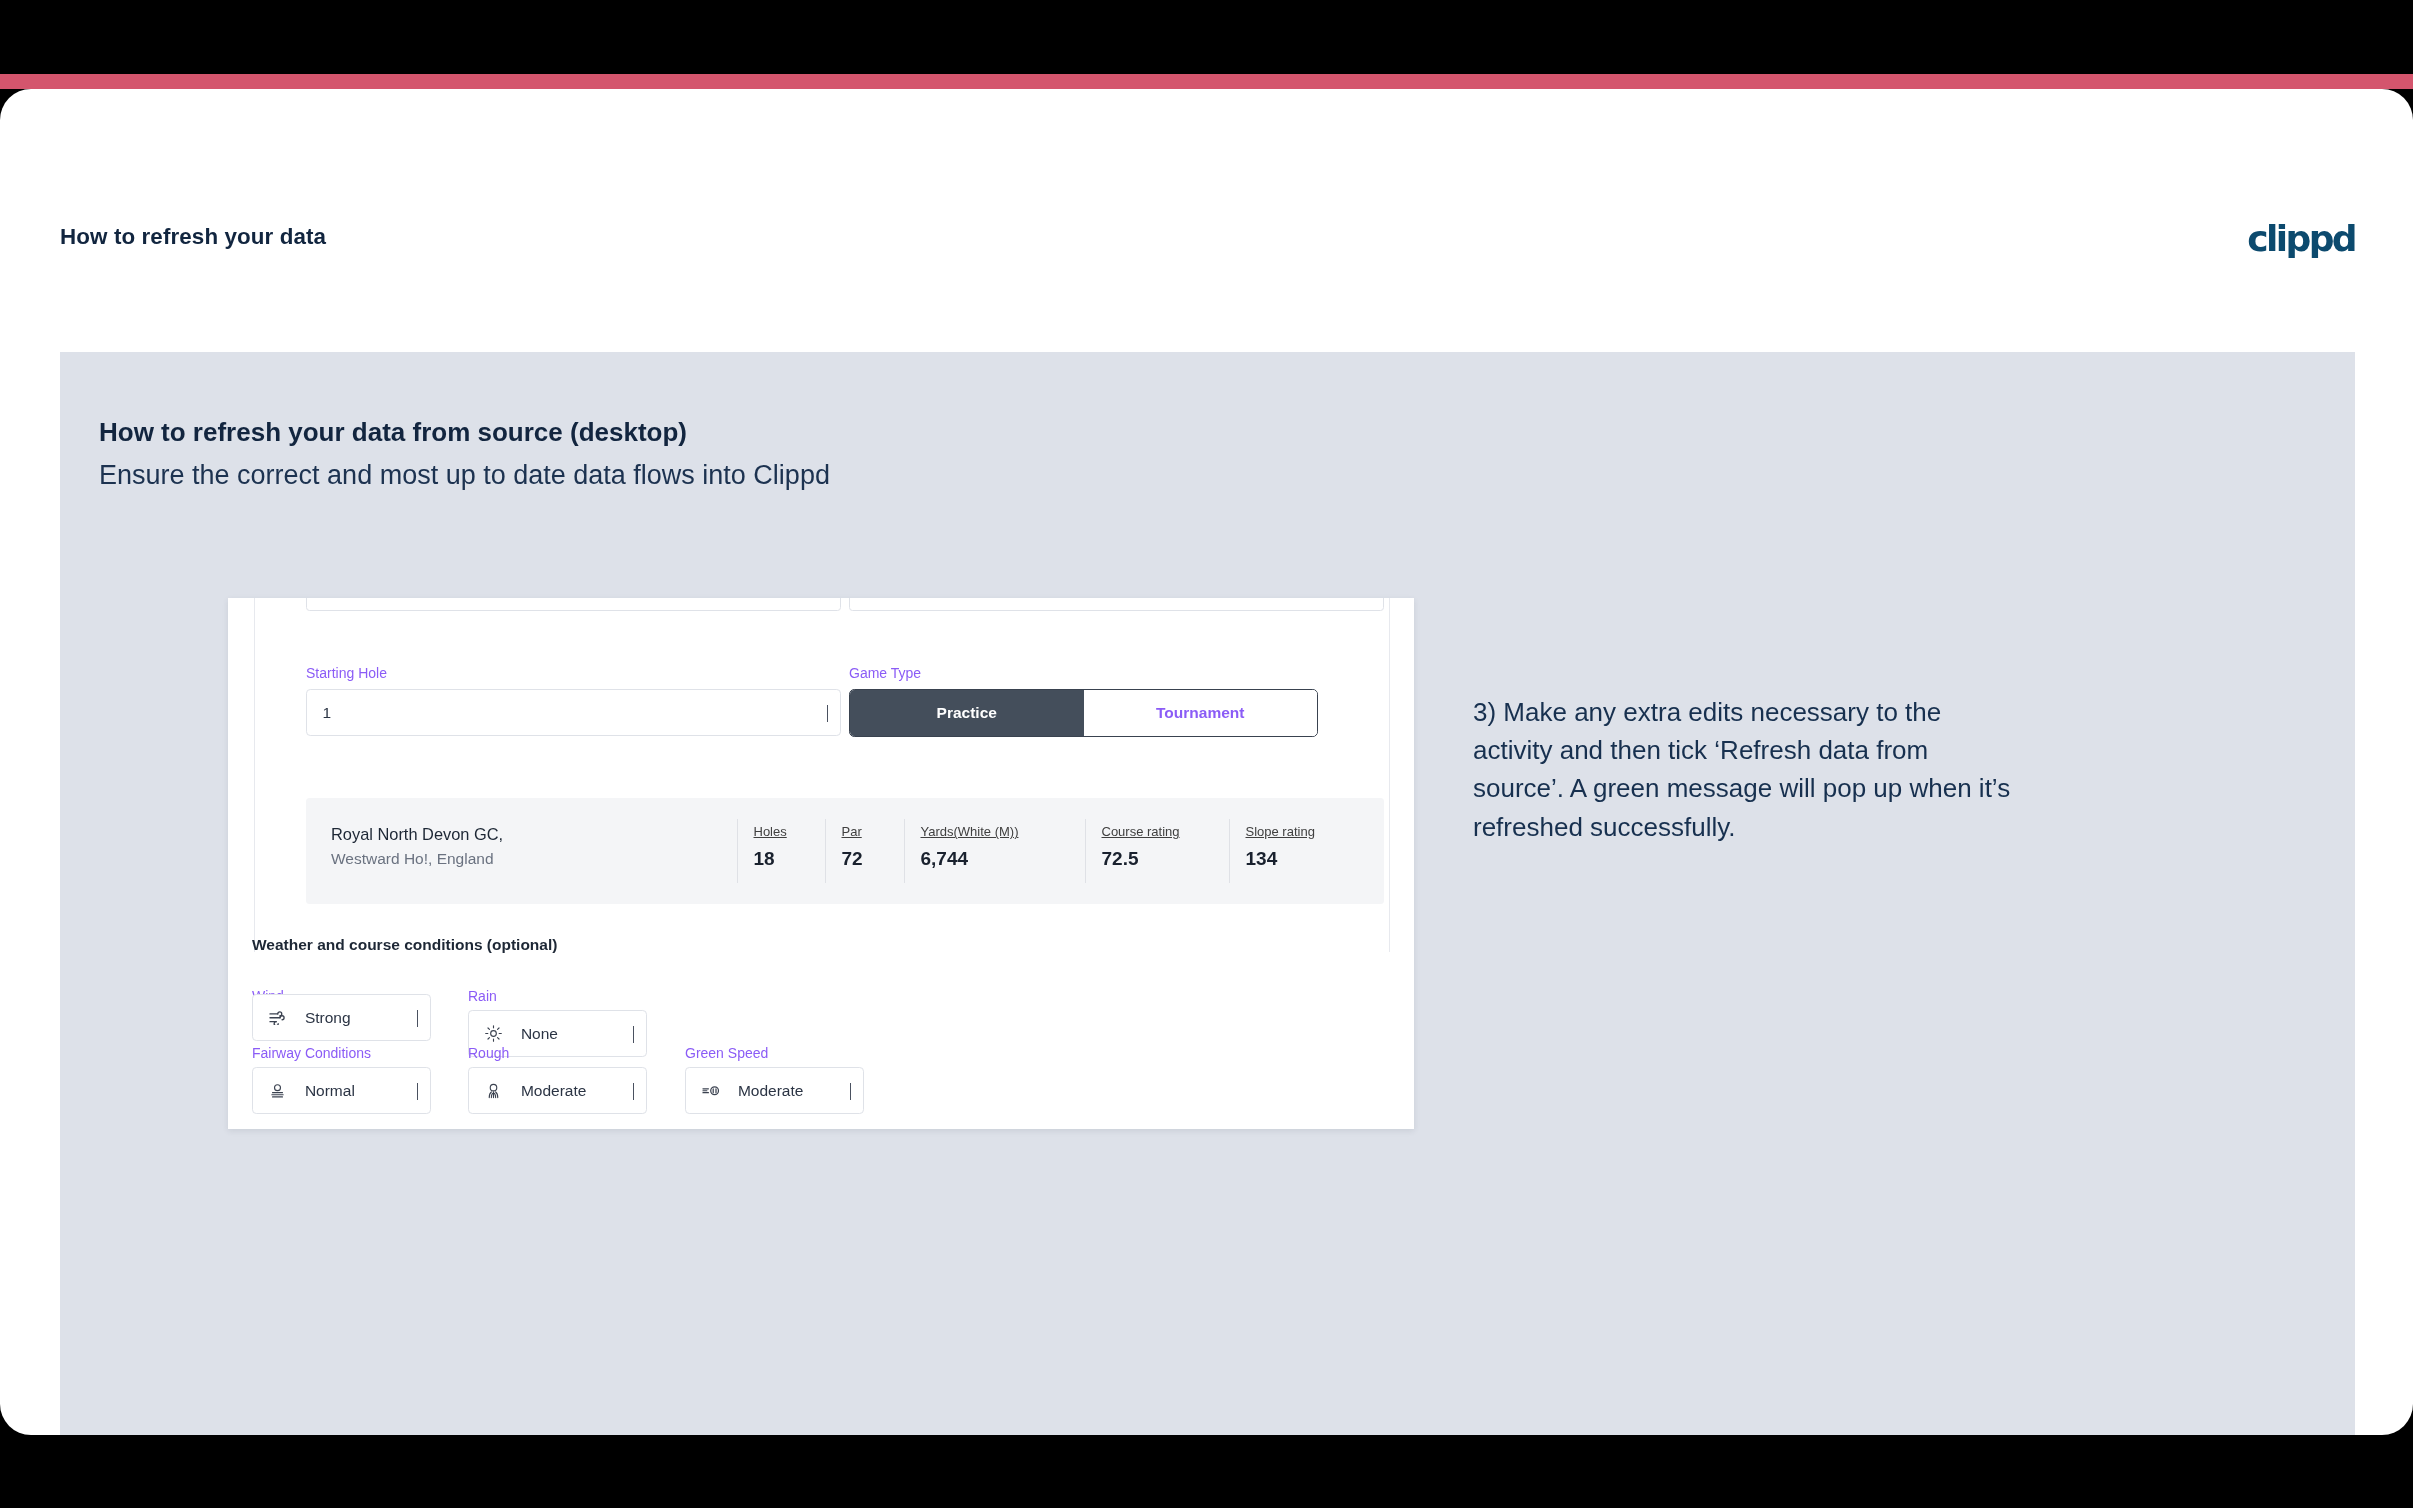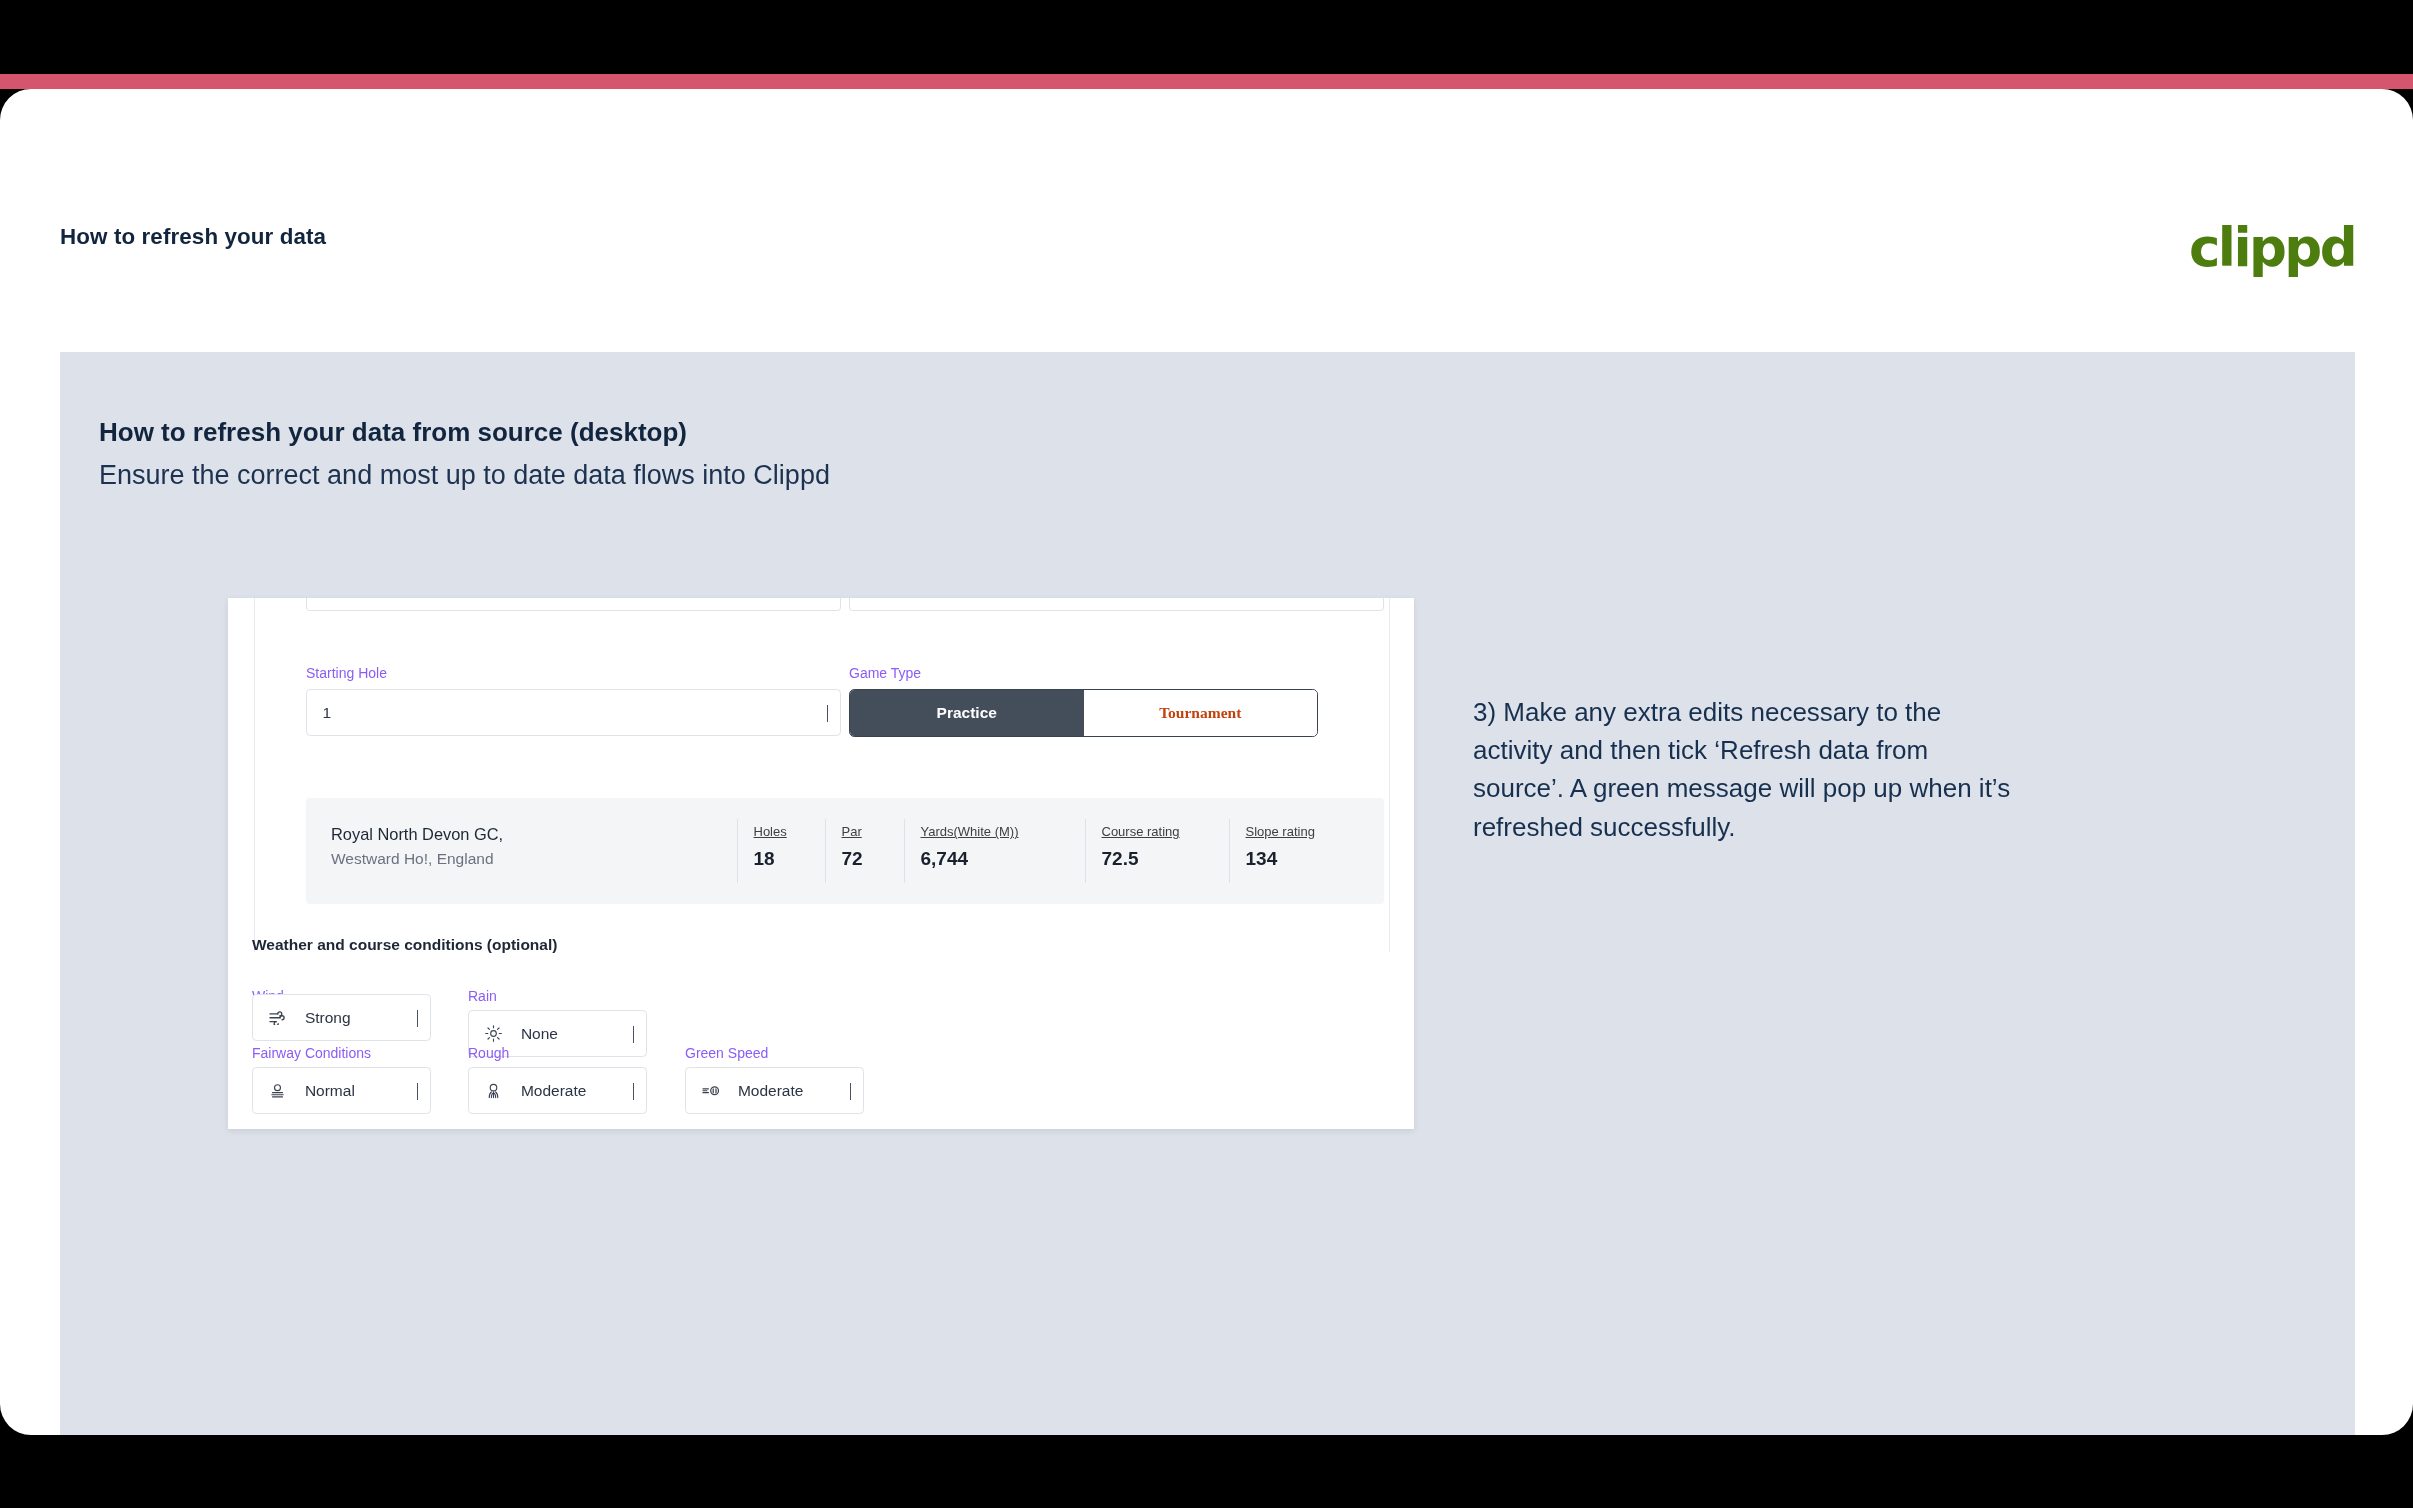--- a/index.html
+++ b/index.html
@@ -26,21 +26,21 @@
   }
   .header-title {
     position: absolute; left: 0; top: 19px;
     font-size: 22.4px; font-weight: bold; color: #11253f; letter-spacing: 0.1px;
   }
   .header-rule {
     position: absolute; left: 0; top: 147px; width: 2295px; height: 2.6px; background: #d4556d;
   }
   .logo {
     position: absolute; right: 0; top: 15.5px;
-    font-size: 53px; font-weight: bold; color: #4d7c0f;
+    font-size: 36px; font-weight: bold; color: #0c4a6e;
     letter-spacing: -2.6px; line-height: 1; font-family: "DejaVu Sans", sans-serif;
   }
 
   
   .panel {
     position: absolute; left: 60px; top: 263px; width: 2295px; height: 1096px;
     background: #dde1e9;
   }
   .panel-title {
     position: absolute; left: 39px; top: 65px;
@@ -84,21 +84,21 @@
   .chev { width: 14px; height: 14px; border-right: 1.7px solid #4a5160; border-bottom: 1.7px solid #4a5160;
           transform: rotate(45deg) translate(-2.6px,-2.6px); }
 
   
   .toggle {
     position: absolute; display: flex; height: 48px; border-radius: 5.2px; overflow: hidden;
     border: 0.9px solid #39424f;
   }
   .toggle div { display: flex; align-items: center; justify-content: center; font-size: 15.5px; font-weight: bold; }
   .toggle .on  { background: #444e5b; color: #ffffff; }
-  .toggle .off { background: #ffffff; color: #c2410c; font-family: Liberation Serif, serif; }
+  .toggle .off { background: #ffffff; color: #8b5cf6; }
 
   
   .course-card {
     position: absolute; left: 51px; top: 200px; width: 1078px; height: 106px;
     background: #f4f5f7; border-radius: 3.5px;
     display: flex; align-items: center;
   }
   .course-name { position: absolute; left: 25px; top: 24px; }
   .course-name .n1 { font-size: 16.4px; font-weight: normal; color: #1d2735; line-height: 1.5; }
   .course-name .n2 { font-size: 15.5px; color: #6a7280; line-height: 1.5; }

